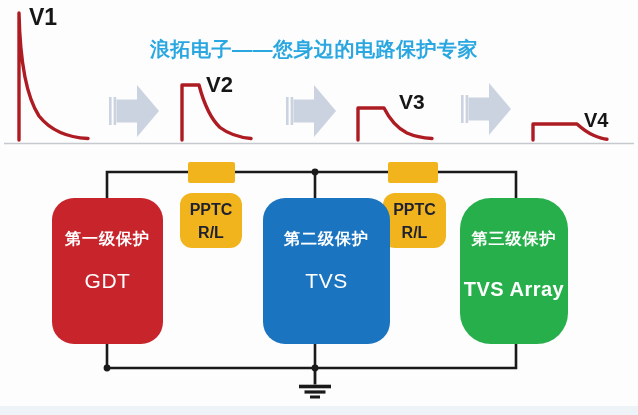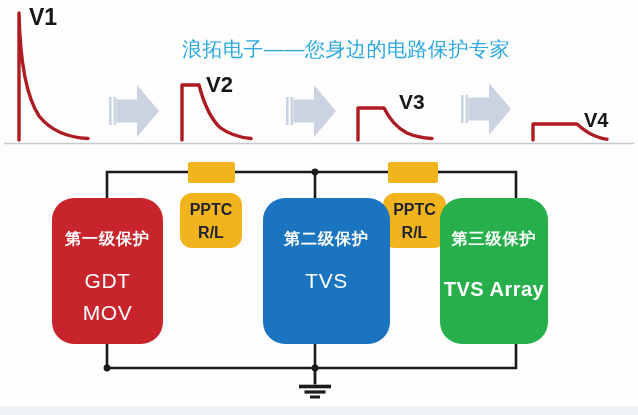--- a/index.html
+++ b/index.html
@@ -4,38 +4,38 @@
 <style>
   html,body{margin:0;padding:0;background:#ffffff;}
   #page{
     position:relative;width:638px;height:415px;overflow:hidden;
     background:#fdfdfe;
     font-family:"Liberation Sans","DejaVu Sans",sans-serif;
   }
   #canvas{position:absolute;left:0;top:0;}
   .main-title{
     position:absolute;left:150px;top:36px;width:360px;
-    text-align:right;font-size:20px;font-weight:normal;letter-spacing:0.5px;
+    text-align:left;font-size:20px;font-weight:bold;letter-spacing:0.5px;
     white-space:nowrap;
   }
   .v-label{
     position:absolute;color:#161616;font-weight:bold;white-space:nowrap;
   }
   .v1{left:29px;top:4px;font-size:23px;}
   .v2{left:206px;top:72px;font-size:22px;}
   .v3{left:399px;top:90px;font-size:21px;}
   .v4{left:584px;top:109px;font-size:20px;}
   .stage{
     position:absolute;top:198px;height:146px;border-radius:22px;
     display:flex;flex-direction:column;align-items:center;
     color:#ffffff;box-sizing:border-box;padding-top:30px;
   }
   .stage-red{left:52px;width:111px;}
   .stage-blue{left:263px;width:127px;}
-  .stage-green{left:440px;width:108px;}
+  .stage-green{left:460px;width:108px;border-radius:31px;}
   .stage-title{font-size:16px;font-weight:bold;line-height:22px;letter-spacing:1px;white-space:nowrap;}
   .stage-device{font-size:21px;line-height:26px;letter-spacing:0.5px;white-space:nowrap;}
   .stage-red .stage-device:nth-of-type(2){margin-top:18px;}
   .stage-red .stage-device:nth-of-type(3){margin-top:6px;}
   .stage-blue .stage-device:nth-of-type(2){margin-top:18px;}
   .stage-blue .stage-device:nth-of-type(3){margin-top:6px;}
   .stage-green .stage-device{margin-top:26px;font-size:20px;font-weight:600;}
   .pptc-box{
     position:absolute;top:193px;height:55px;border-radius:12px;
     display:flex;flex-direction:column;align-items:center;justify-content:center;
@@ -114,21 +114,20 @@
     <span>R/L</span>
   </div>
   <div class="pptc-box pptc-2" style="background: rgb(242, 180, 29); color: rgb(29, 33, 48);">
     <span>PPTC</span>
     <span>R/L</span>
   </div>
 
   <div class="stage stage-red" style="background: rgb(200, 36, 43);">
     <div class="stage-title">第一级保护</div>
     <div class="stage-device">GDT</div>
-    <div class="stage-device">MOV</div>
   </div>
 
   <div class="stage stage-blue" style="background: rgb(27, 116, 192);">
     <div class="stage-title">第二级保护</div>
     <div class="stage-device">TVS</div>
   </div>
 
   <div class="stage stage-green" style="background: rgb(39, 175, 76);">
     <div class="stage-title">第三级保护</div>
     <div class="stage-device">TVS Array</div>

